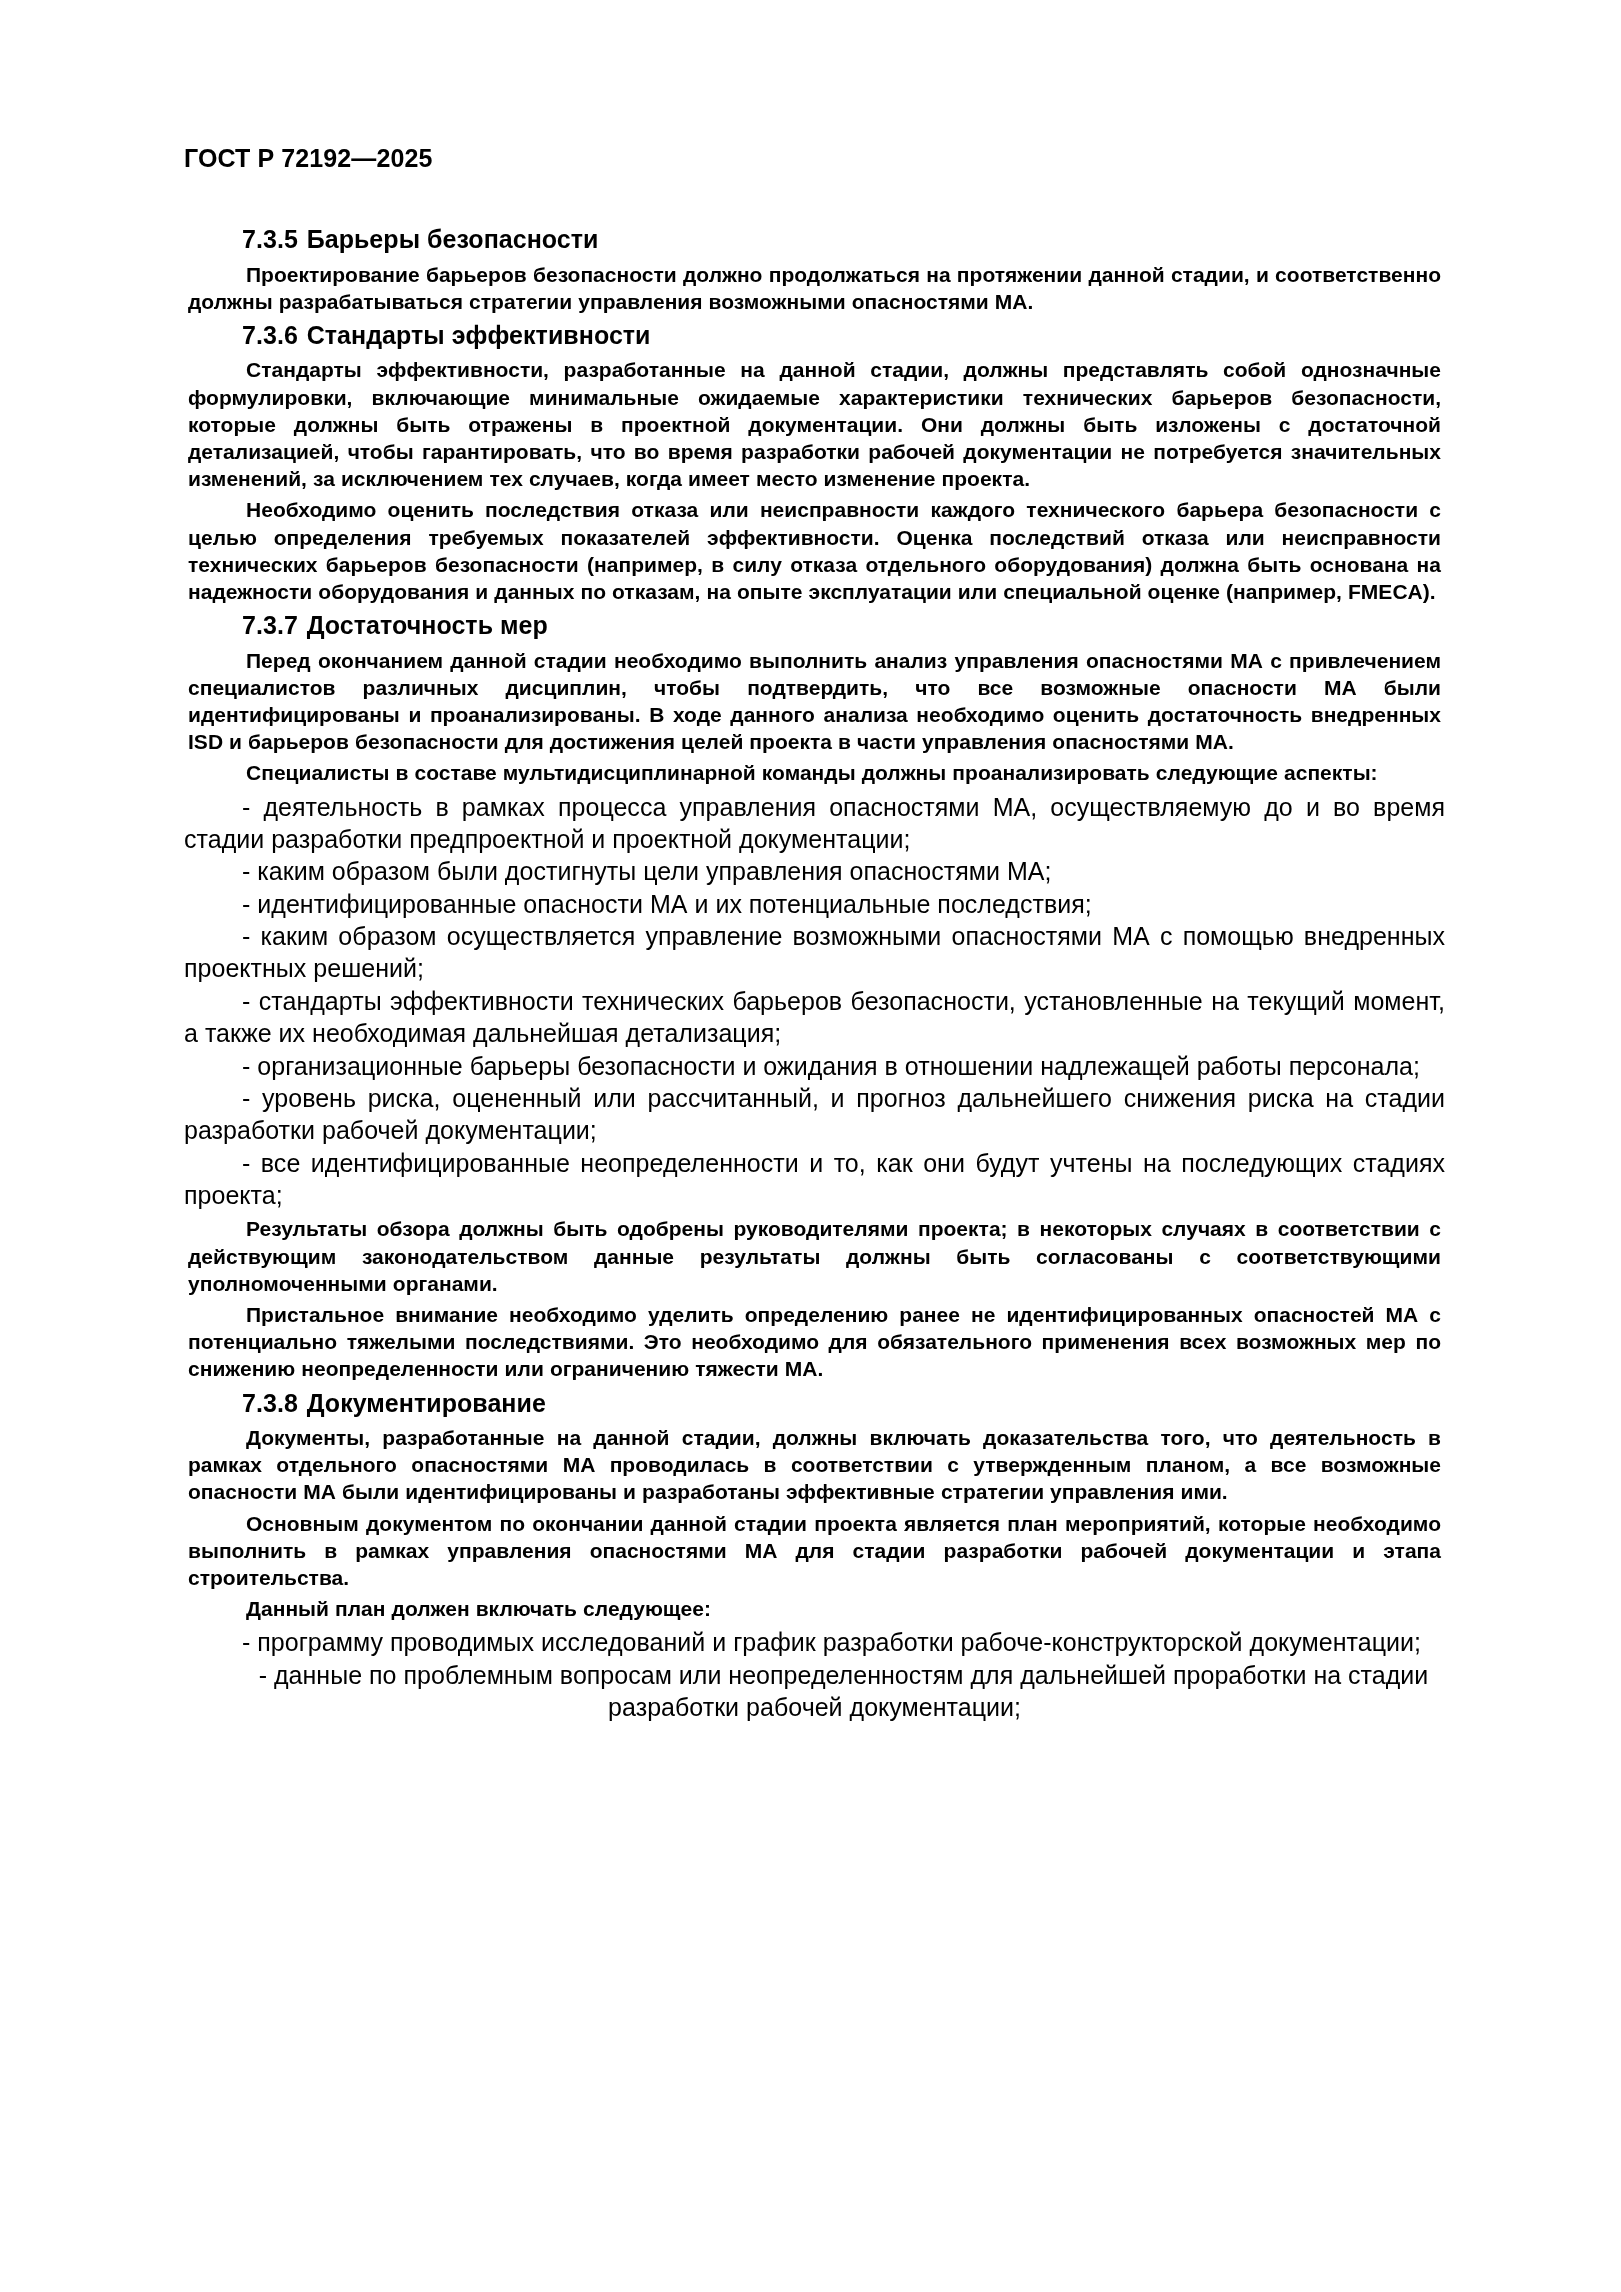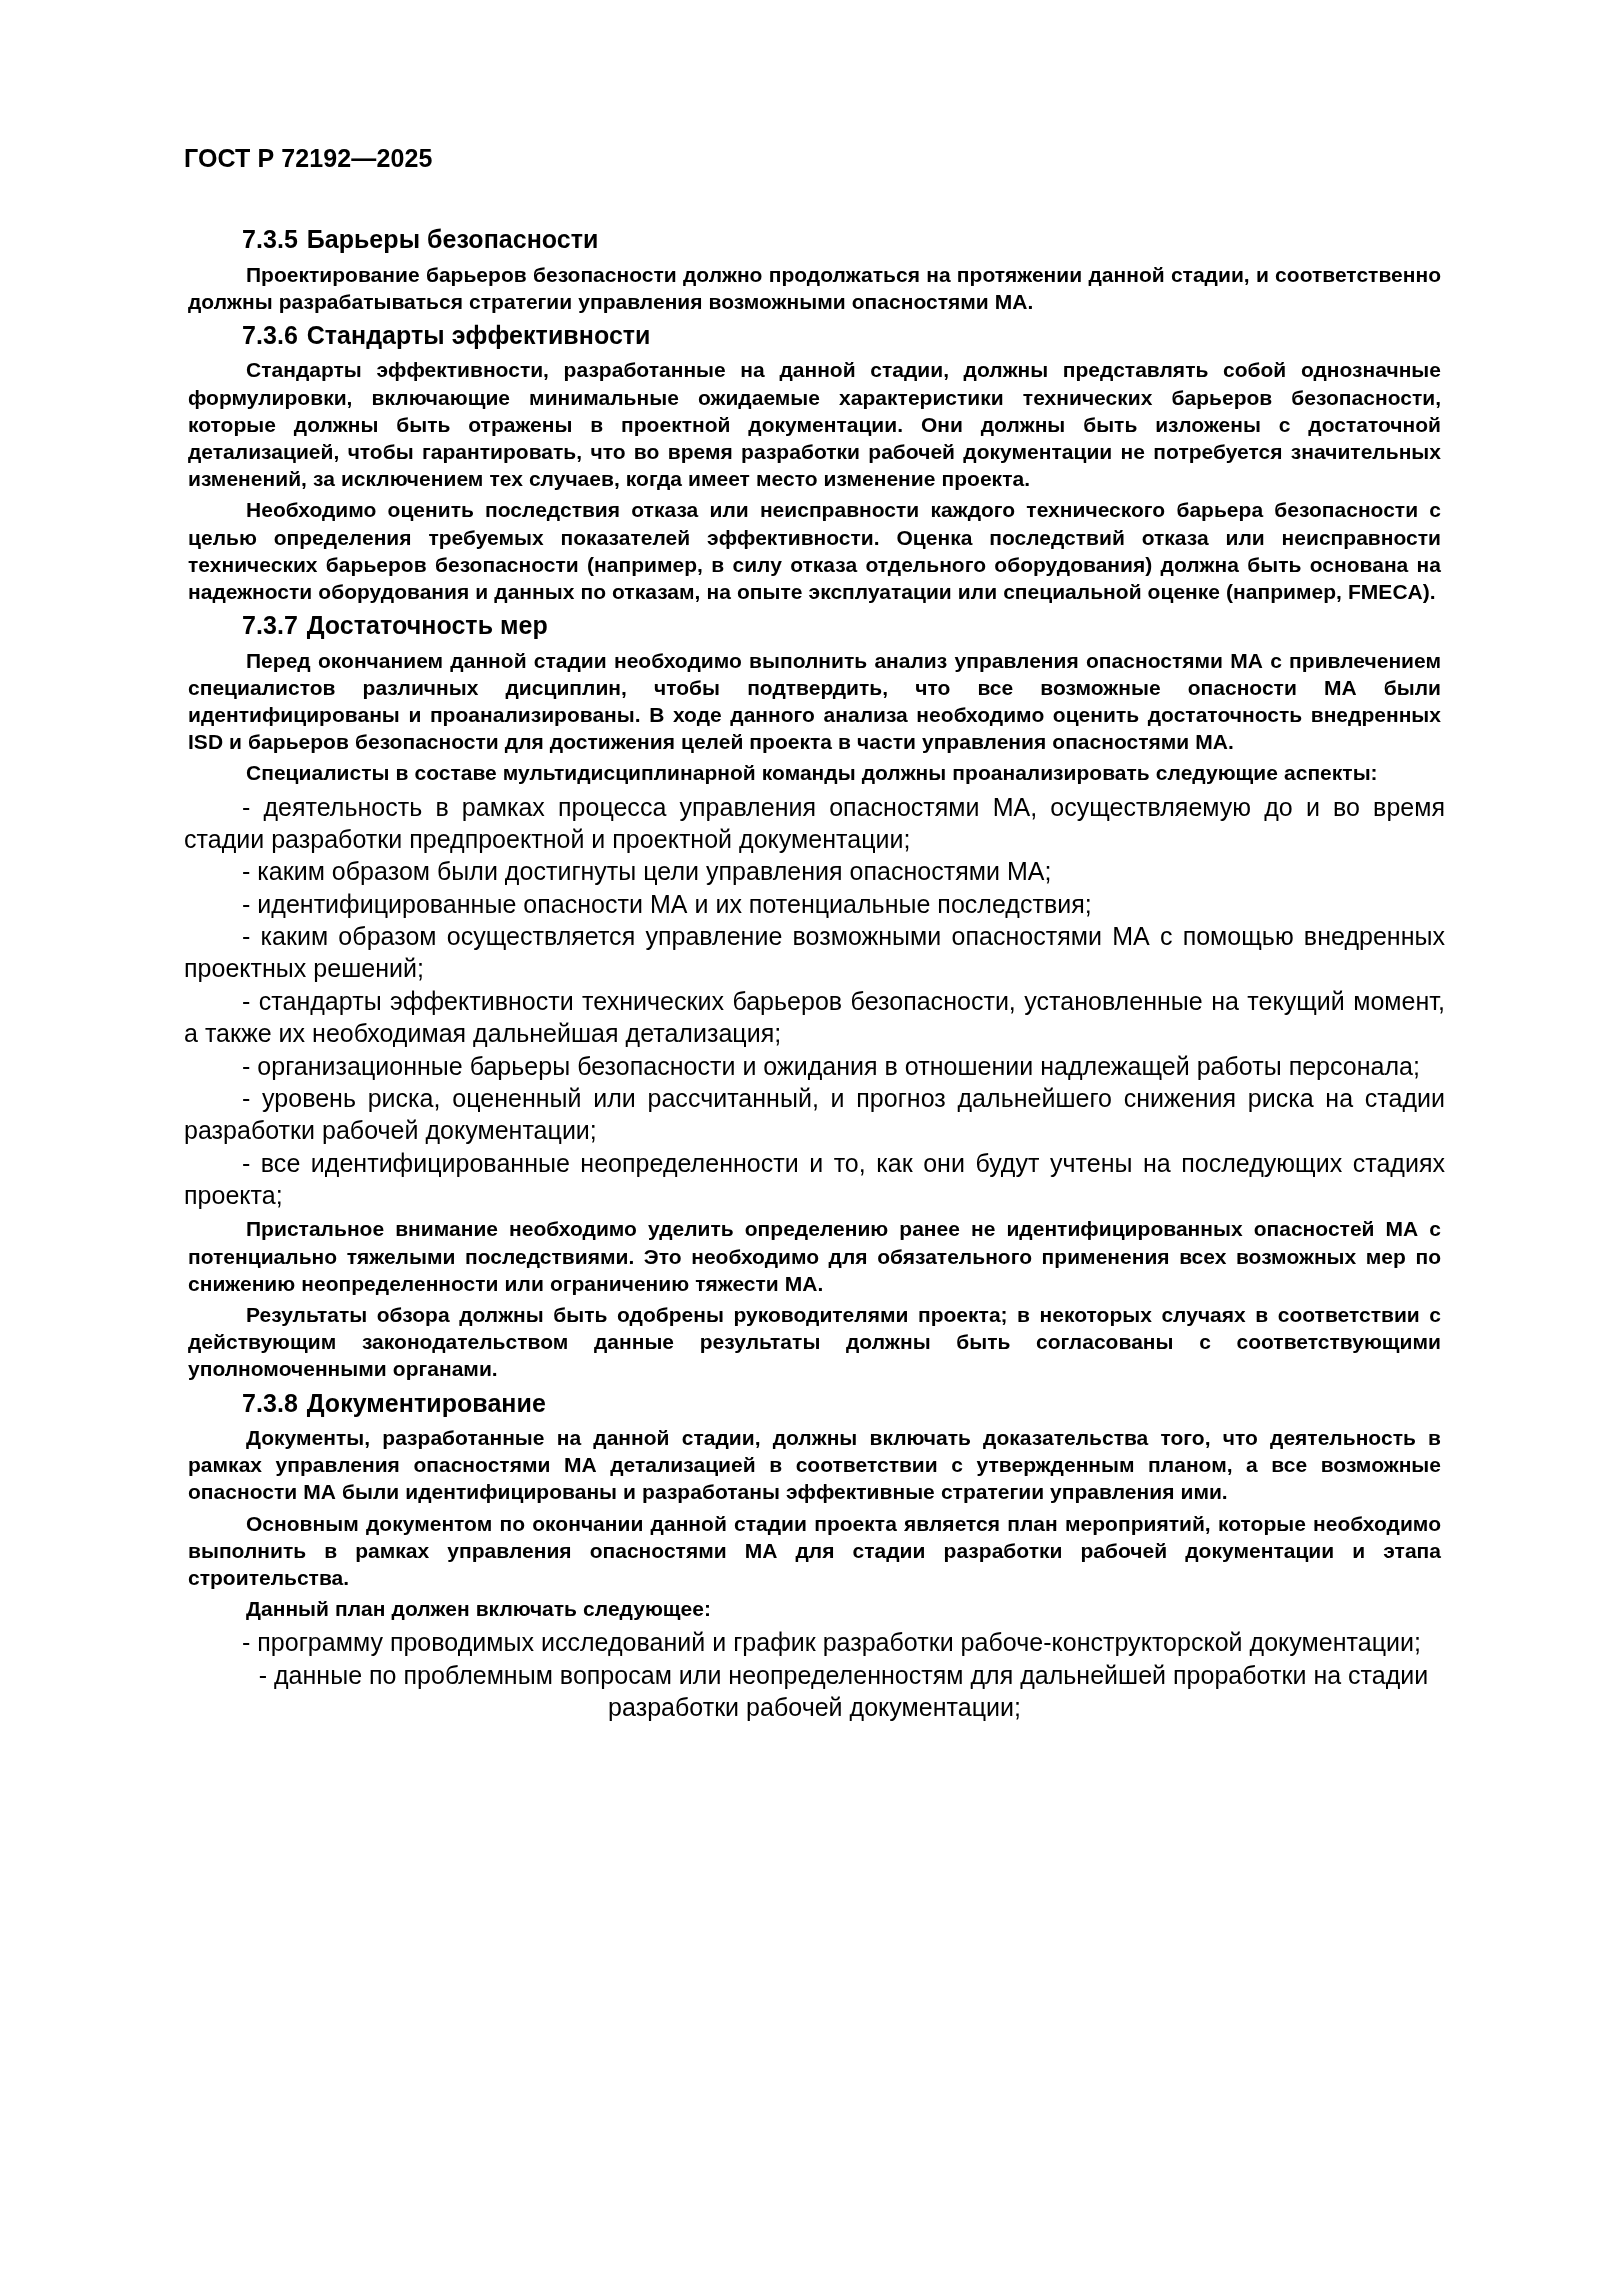--- a/index.html
+++ b/index.html
@@ -107,25 +107,25 @@
 
     <p class="item">- деятельность в рамках процесса управления опасностями МА, осуществляемую до и во время стадии разработки предпроектной и проектной документации;</p>
     <p class="item">- каким образом были достигнуты цели управления опасностями МА;</p>
     <p class="item">- идентифицированные опасности МА и их потенциальные последствия;</p>
     <p class="item">- каким образом осуществляется управление возможными опасностями МА с помощью внедренных проектных решений;</p>
     <p class="item">- стандарты эффективности технических барьеров безопасности, установленные на текущий момент, а также их необходимая дальнейшая детализация;</p>
     <p class="item">- организационные барьеры безопасности и ожидания в отношении надлежащей работы персонала;</p>
     <p class="item">- уровень риска, оцененный или рассчитанный, и прогноз дальнейшего снижения риска на стадии разработки рабочей документации;</p>
     <p class="item">- все идентифицированные неопределенности и то, как они будут учтены на последующих стадиях проекта;</p>
 
+    <p class="para">Результаты обзора должны быть одобрены руководителями проекта; в некоторых случаях в соответствии с действующим законодательством данные результаты должны быть согласованы с соответствующими уполномоченными органами.</p>
     <p class="para">Пристальное внимание необходимо уделить определению ранее не идентифицированных опасностей МА с потенциально тяжелыми последствиями. Это необходимо для обязательного применения всех возможных мер по снижению неопределенности или ограничению тяжести МА.</p>
-    <p class="para">Результаты обзора должны быть одобрены руководителями проекта; в некоторых случаях в соответствии с действующим законодательством данные результаты должны быть согласованы с соответствующими уполномоченными органами.</p>
 
     <h2 class="heading"><span class="num">7.3.8</span><span>Документирование</span></h2>
-    <p class="para">Документы, разработанные на данной стадии, должны включать доказательства того, что деятельность в рамках управления опасностями МА детализацией в соответствии с утвержденным планом, а все возможные опасности МА были идентифицированы и разработаны эффективные стратегии управления ими.</p>
+    <p class="para">Документы, разработанные на данной стадии, должны включать доказательства того, что деятельность в рамках отдельного опасностями МА проводилась в соответствии с утвержденным планом, а все возможные опасности МА были идентифицированы и разработаны эффективные стратегии управления ими.</p>
     <p class="para">Основным документом по окончании данной стадии проекта является план мероприятий, которые необходимо выполнить в рамках управления опасностями МА для стадии разработки рабочей документации и этапа строительства.</p>
     <p class="para">Данный план должен включать следующее:</p>
 
     <p class="item">- программу проводимых исследований и график разработки рабоче-конструкторской документации;</p>
     <p class="item">- данные по проблемным вопросам или неопределенностям для дальнейшей проработки на стадии разработки рабочей документации;</p>
 
   </div>
 
   <div class="page-number">20</div>
 

